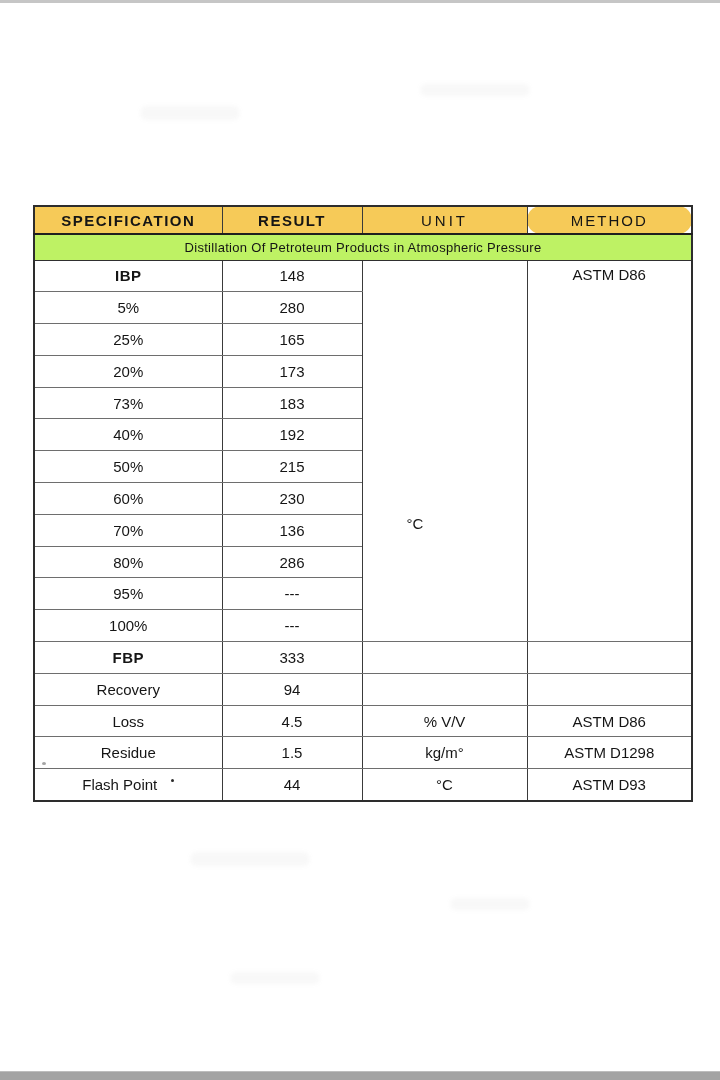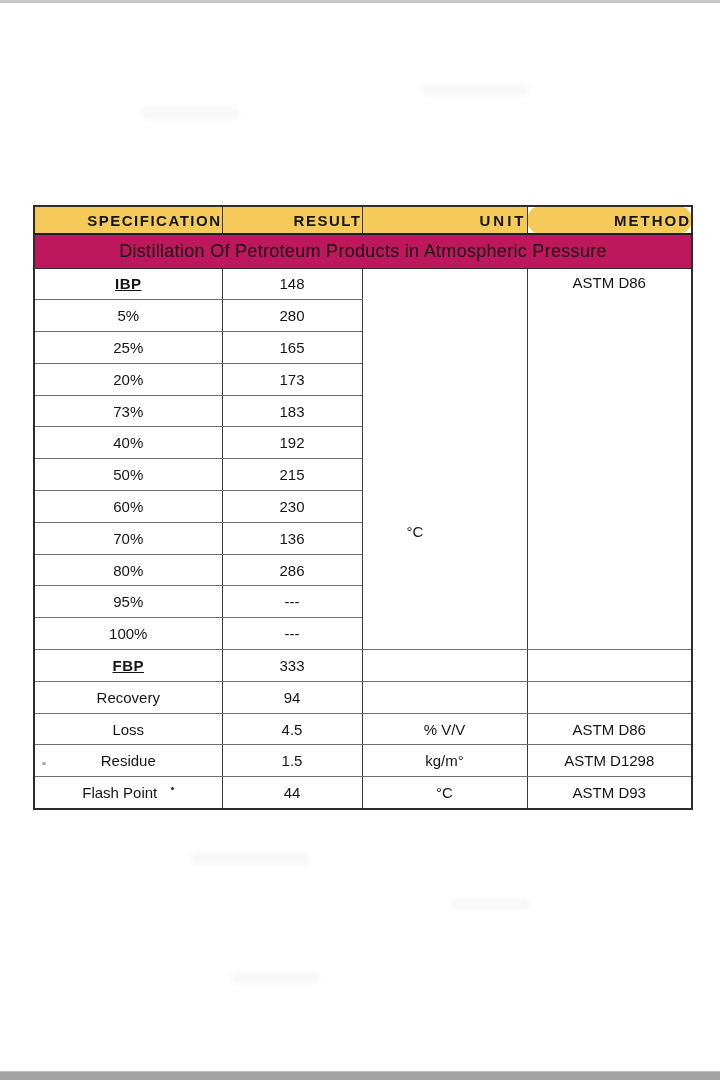--- a/index.html
+++ b/index.html
@@ -53,33 +53,32 @@
     font-weight: normal;
     color: #151515;
     overflow: hidden;
     white-space: nowrap;
   }
   tr.header-row th {
     height: 28px;
     background: #f6ca58;
     border-bottom: 2px solid #1f1f1f;
     font-size: 15px;
-    text-align: right;
   }
   th.bold-head { font-weight: bold; letter-spacing: 1.5px; }
-  th.light-head { font-weight: bold; letter-spacing: 3px; }
+  th.light-head { font-weight: normal; letter-spacing: 3px; }
   tr.subtitle-row td {
-    height: 34px;
-    background: #be185d;
+    height: 26px;
+    background: #bef264;
     border-bottom: 1.5px solid #2f2f2f;
-    font-size: 18px;
+    font-size: 13px;
     letter-spacing: 0.3px;
   }
   tr.data-row { height: 31.8px; }
-  td.spec-bold { font-weight: bold; letter-spacing: 0.5px; text-decoration: underline; }
+  td.spec-bold { font-weight: bold; letter-spacing: 0.5px; }
   td.unit-merged {
     position: relative;
     vertical-align: top;
   }
   td.unit-merged .degc {
     position: absolute;
     top: 254px;
     left: 0;
     width: 64%;
     text-align: center;

